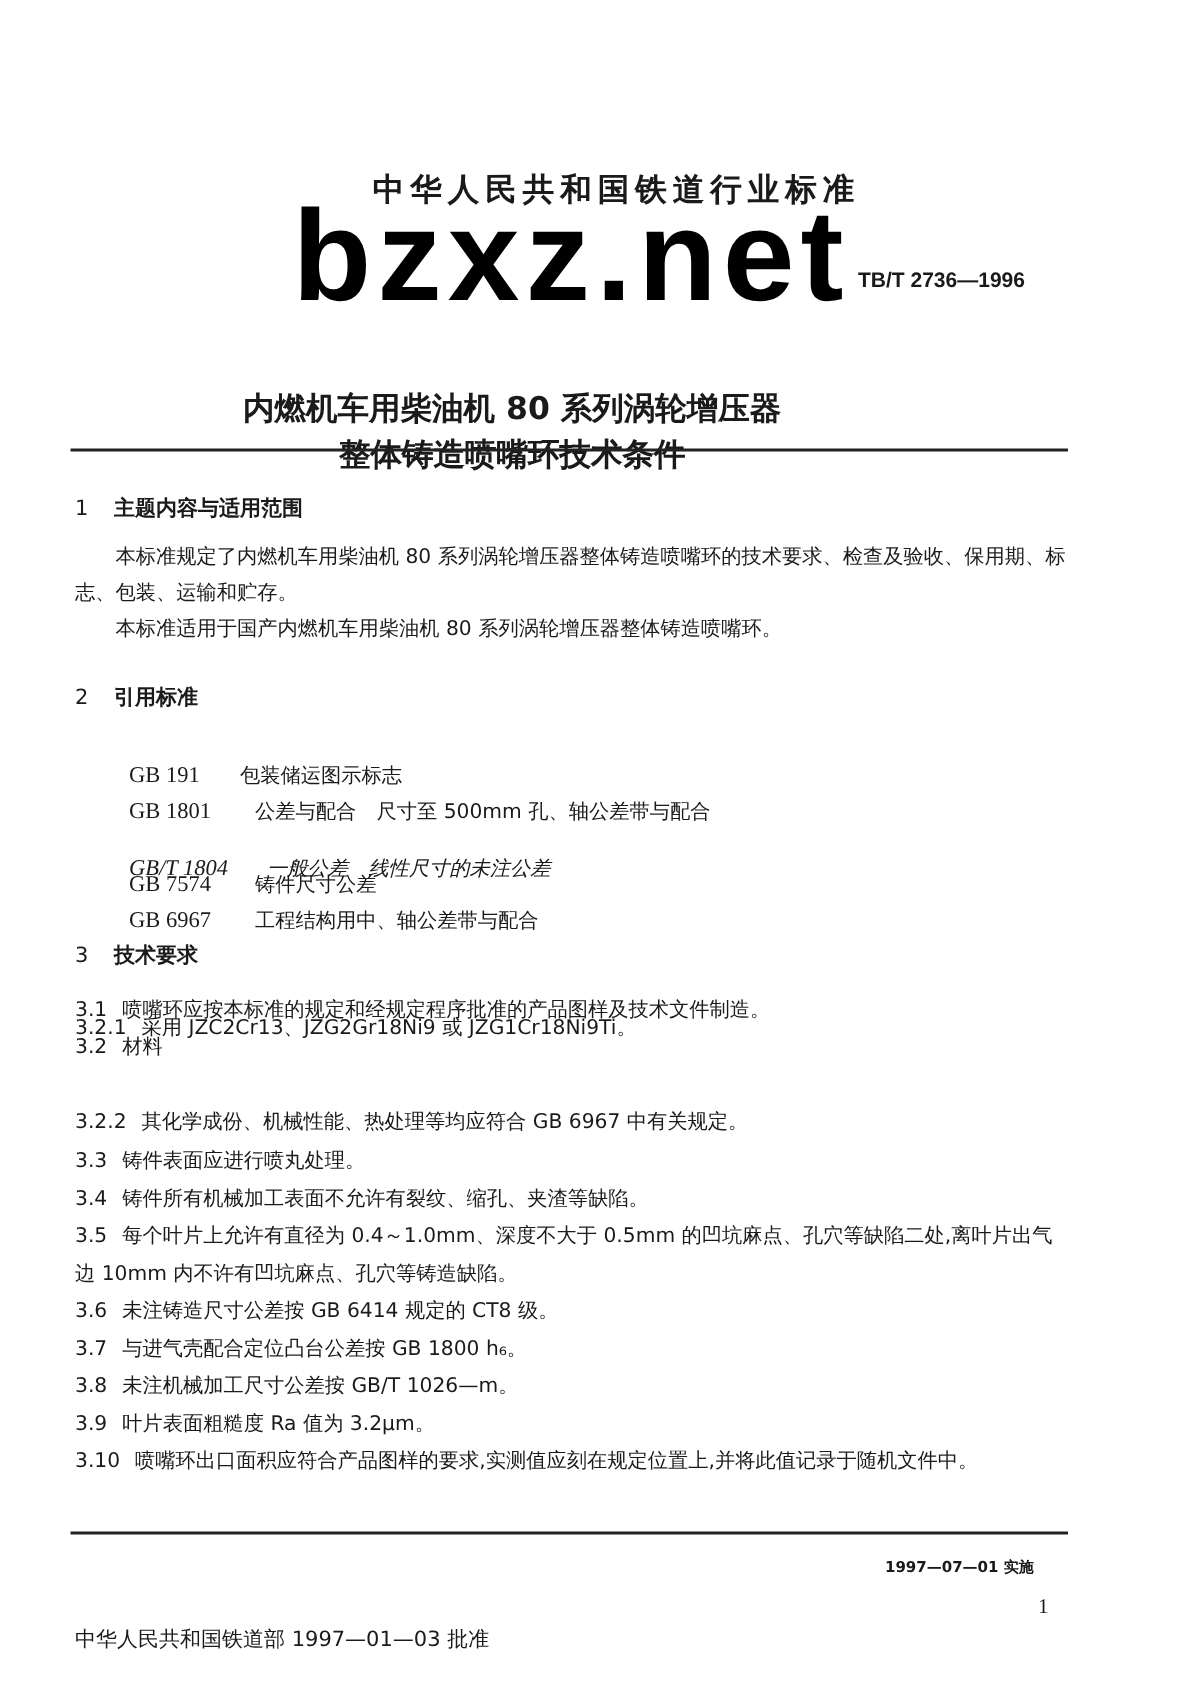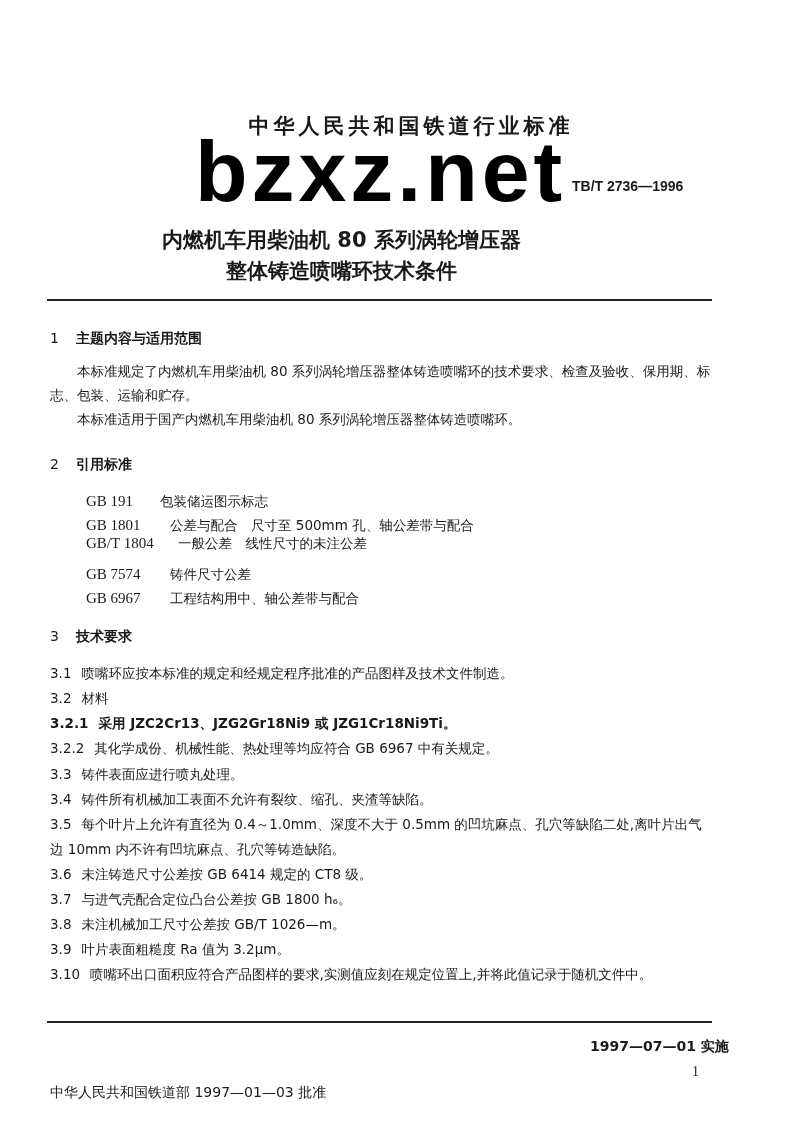--- a/index.html
+++ b/index.html
@@ -16,39 +16,39 @@
   .watermark {
     left: 195px; top: 128px; font-size: 86px; font-weight: bold;
     color: #000000; letter-spacing: 4px; line-height: 1;
     font-family: "Liberation Sans", sans-serif;
   }
   .std-code {
     left: 572px; top: 178px; font-size: 14px; font-weight: bold;
     font-family: "Liberation Sans", sans-serif;
   }
   .title {
-    left: 0; width: 683px; text-align: center; font-size: 21px; font-weight: bold;
+    left: 0; width: 683px; text-align: center; font-size: 21px; font-weight: bold; margin-top: 32px;
   }
   .title1 { top: 226px; }
   .title2 { top: 257px; }
   .rule {
     left: 47px; width: 665px; height: 2px; background: #222;
   }
   .rule-top { top: 299px; }
   .rule-bottom { top: 1021px; }
   .sec-head { font-size: 14px; font-weight: bold; left: 50px; }
   .sec-num { display: inline-block; width: 26px; font-weight: normal; }
   .para { font-size: 13.5px; left: 50px; width: 665px; line-height: 24px; }
   .indent { text-indent: 27px; }
   .ref { font-size: 13.5px; left: 86px; }
-  .ref-code { display: inline-block; font-family: "Liberation Serif", serif; font-size: 15px; }
+  .ref-code { display: inline-block; font-family: "Liberation Serif", serif; font-size: 15px; margin-top: 16px; }
   .clause { font-size: 13.5px; left: 50px; width: 665px; line-height: 25px; }
   .cnum { display: inline-block; margin-right: 10px; }
   .footer-left { left: 50px; top: 1084px; font-size: 14px; font-weight: normal; }
-  .footer-right { left: 590px; top: 1038px; font-size: 14px; font-weight: bold; }
+  .footer-right { left: 590px; top: 1038px; font-size: 10px; font-weight: bold; }
   .page-num { left: 692px; top: 1064px; font-size: 14px; font-family: "Liberation Serif", serif; }
 </style>
 </head>
 <body>
 
 <div class="abs header-org">中华人民共和国铁道行业标准</div>
 <div class="abs watermark">bzxz.net</div>
 <div class="abs std-code">TB/T 2736—1996</div>
 
 <div class="abs title title1">内燃机车用柴油机 80 系列涡轮增压器</div>
@@ -64,37 +64,37 @@
 
 <div class="abs sec-head" style="top:456px;">
   <span class="sec-num">2</span><span>引用标准</span>
 </div>
 <div class="abs ref" style="top:493px;">
   <span class="ref-code" style="width:74px;">GB 191</span><span>包装储运图示标志</span>
 </div>
 <div class="abs ref" style="top:517px;">
   <span class="ref-code" style="width:84px;">GB 1801</span><span>公差与配合　尺寸至 500mm 孔、轴公差带与配合</span>
 </div>
-<div class="abs ref" style="top:535px;">
+<div class="abs ref" style="top:555px;font-style:italic;">
   <span class="ref-code" style="width:92px;">GB/T 1804</span><span>一般公差　线性尺寸的未注公差</span>
 </div>
 <div class="abs ref" style="top:566px;">
   <span class="ref-code" style="width:84px;">GB 7574</span><span>铸件尺寸公差</span>
 </div>
 <div class="abs ref" style="top:590px;">
   <span class="ref-code" style="width:84px;">GB 6967</span><span>工程结构用中、轴公差带与配合</span>
 </div>
 
 <div class="abs sec-head" style="top:628px;">
   <span class="sec-num">3</span><span>技术要求</span>
 </div>
 
 <div class="abs clause" style="top:661px;"><span class="cnum">3.1</span><span>喷嘴环应按本标准的规定和经规定程序批准的产品图样及技术文件制造。</span></div>
 <div class="abs clause" style="top:686px;"><span class="cnum">3.2</span><span>材料</span></div>
-<div class="abs clause" style="top:711px;font-weight:bold;"><span class="cnum">3.2.1</span><span>采用 JZC2Cr13、JZG2Gr18Ni9 或 JZG1Cr18Ni9Ti。</span></div>
+<div class="abs clause" style="top:673px;"><span class="cnum">3.2.1</span><span>采用 JZC2Cr13、JZG2Gr18Ni9 或 JZG1Cr18Ni9Ti。</span></div>
 <div class="abs clause" style="top:736px;"><span class="cnum">3.2.2</span><span>其化学成份、机械性能、热处理等均应符合 GB 6967 中有关规定。</span></div>
 <div class="abs clause" style="top:762px;"><span class="cnum">3.3</span><span>铸件表面应进行喷丸处理。</span></div>
 <div class="abs clause" style="top:787px;"><span class="cnum">3.4</span><span>铸件所有机械加工表面不允许有裂纹、缩孔、夹渣等缺陷。</span></div>
 <div class="abs clause" style="top:812px;"><span class="cnum">3.5</span><span>每个叶片上允许有直径为 0.4～1.0mm、深度不大于 0.5mm 的凹坑麻点、孔穴等缺陷二处,离叶片出气边 10mm 内不许有凹坑麻点、孔穴等铸造缺陷。</span></div>
 <div class="abs clause" style="top:862px;"><span class="cnum">3.6</span><span>未注铸造尺寸公差按 GB 6414 规定的 CT8 级。</span></div>
 <div class="abs clause" style="top:887px;"><span class="cnum">3.7</span><span>与进气壳配合定位凸台公差按 GB 1800 h₆。</span></div>
 <div class="abs clause" style="top:912px;"><span class="cnum">3.8</span><span>未注机械加工尺寸公差按 GB/T 1026—m。</span></div>
 <div class="abs clause" style="top:937px;"><span class="cnum">3.9</span><span>叶片表面粗糙度 Ra 值为 3.2μm。</span></div>
 <div class="abs clause" style="top:962px;"><span class="cnum">3.10</span><span>喷嘴环出口面积应符合产品图样的要求,实测值应刻在规定位置上,并将此值记录于随机文件中。</span></div>
 

